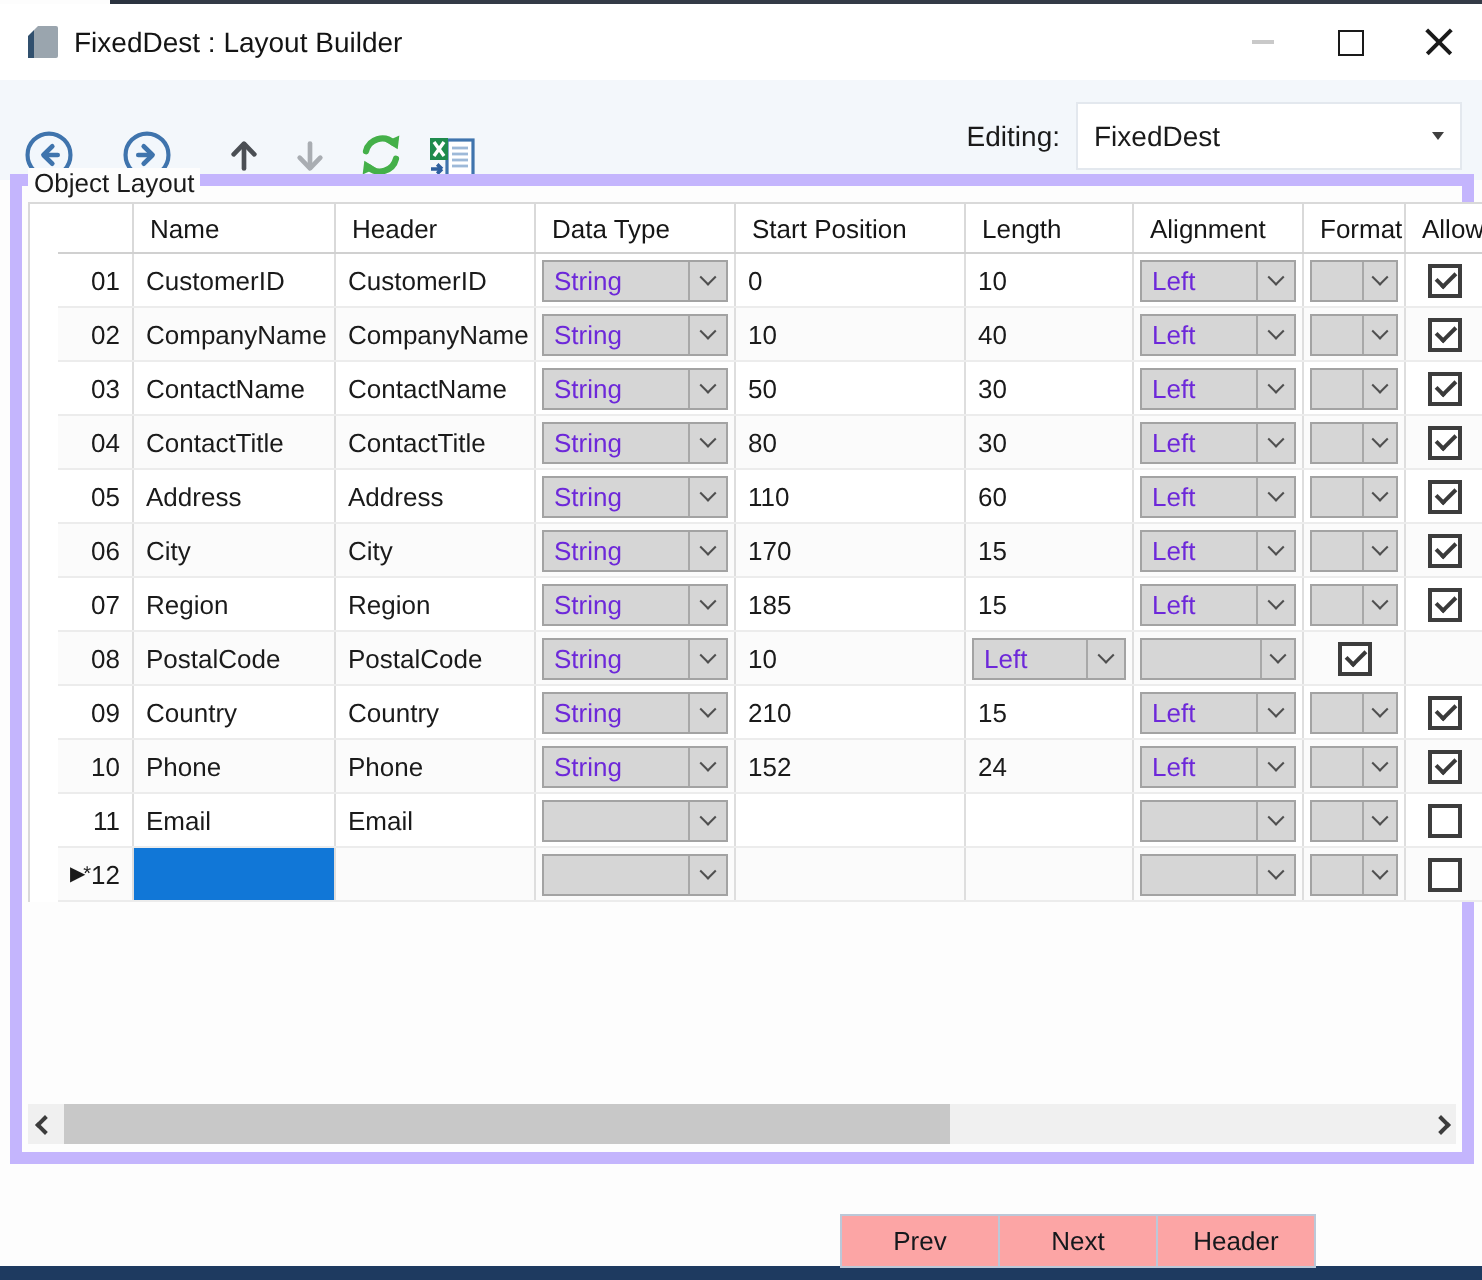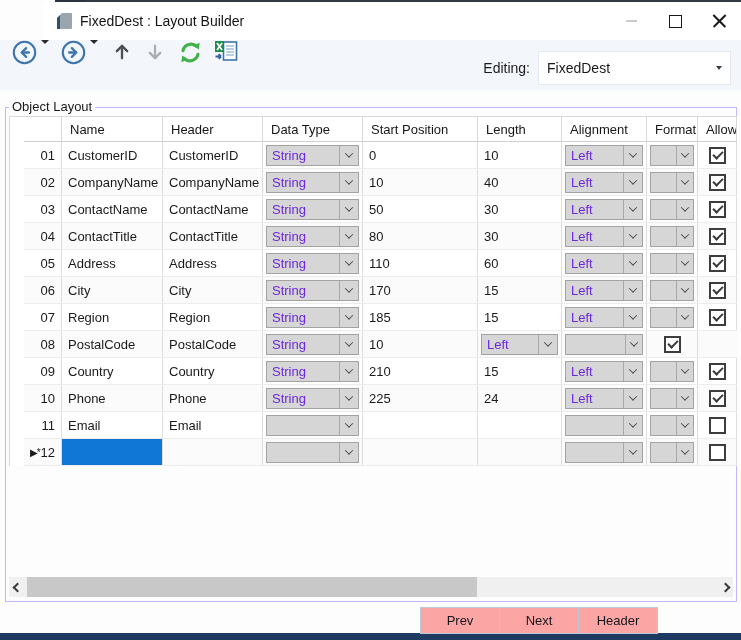--- a/index.html
+++ b/index.html
@@ -5,44 +5,44 @@
   * { margin:0; padding:0; box-sizing:border-box; }
   html,body { width:741px; height:640px; }
   body { font-family:"Liberation Sans", sans-serif; font-size:13px; color:#1a1a1a; background:#fdfdfd; }
   .window { position:relative; width:741px; height:640px; background:#fdfdfd; overflow:hidden; }
 
   
   .top-strip { position:absolute; top:0; left:55px; right:0; height:2px; background:#333a46; }
   .top-strip-tab { position:absolute; top:0; left:55px; width:30px; height:4px; background:#2b3340; }
 
   
-  .titlebar { position:absolute; top:2px; left:0; right:0; height:38px; background:#ffffff; display:flex; align-items:center;margin-left:43px; }
+  .titlebar { position:absolute; top:2px; left:0; right:0; height:38px; background:#ffffff; display:flex; align-items:center; }
   .app-icon { margin-left:13px; width:17px; height:18px; flex:0 0 auto; }
   .title-text { margin-left:7px; font-size:14px; color:#141414; }
   .win-controls { position:absolute; right:0; top:0; height:38px; display:flex; align-items:center; }
   .win-btn { width:44px; height:30px; display:flex; align-items:center; justify-content:center; cursor:default; }
   .glyph-min { width:11px; height:0; border-top:2px solid #c9c9c9; }
   .glyph-max { width:13px; height:13px; border:1.5px solid #1a1a1a; }
   .glyph-close { position:relative; width:15px; height:15px; }
   .glyph-close::before,.glyph-close::after { content:""; position:absolute; left:-1px; top:6.5px; width:17px; height:1.6px; background:#1a1a1a; }
   .glyph-close::before { transform:rotate(45deg); }
   .glyph-close::after { transform:rotate(-45deg); }
 
   
-  .toolbar { position:absolute; top:40px; left:0; right:0; height:50px; background:#f3f7fb; display:flex; align-items:flex-start; }
+  .toolbar { position:absolute; top:40px; left:0; right:0; height:50px; background:#f3f7fb; display:flex; align-items:flex-end; }
   .tb-icon { display:flex; align-items:center; justify-content:center; }
   .caret-down { width:0; height:0; border-left:4px solid transparent; border-right:4px solid transparent; border-top:4.5px solid #2b2b2b; margin-left:4px; }
   .sp { display:inline-block; }
   .editing-wrap { position:absolute; right:10px; top:11px; display:flex; align-items:center; }
   .editing-label { font-size:14px; margin-right:8px; }
   .editing-combo { width:193px; height:27px; background:#ffffff; border:1px solid #e3e8ee; display:flex; align-items:center; justify-content:space-between; padding:16px 8px; font-size:14px; }
   .editing-combo .caret-down { border-top-color:#3f3f3f; border-left-width:3.5px; border-right-width:3.5px; }
 
   
-  .groupbox { position:absolute; left:5px; top:107px; width:732px; height:495px; border:1px solid #c4b5fd; }
+  .groupbox { position:absolute; left:5px; top:87px; width:732px; height:495px; border:6px solid #c4b5fd; }
   .groupbox-label { position:absolute; left:3px; top:-9px; background:#fdfdfd; padding:0 3px; font-size:13px; color:#1a1a1a; }
 
   
   .grid { position:absolute; left:3px; top:8px; width:728px; border-left:1px solid #d9d9d9; border-top:1px solid #d9d9d9; background:#fff; overflow:hidden;padding-left:14px; }
   .grid-cols { display:grid; grid-template-columns:38px 101px 100px 100px 115px 84px 85px 51px 1fr; }
   .grid-header { height:25px; background:#ffffff; border-bottom:1px solid #d0d0d0; }
   .grid-header .hcell { display:flex; align-items:center; padding-left:8px; border-right:1px solid #d9d9d9; font-size:13px; color:#161616; white-space:nowrap; overflow:hidden; }
   .grid-row { height:27px; background:#ffffff; border-bottom:1px solid #ececec; }
   .grid-row.alt { background:#fbfbfb; }
   .cell { display:flex; align-items:center; border-right:1px solid #dedede; padding-left:6px; overflow:hidden; white-space:nowrap; }
@@ -604,21 +604,21 @@
             </div>
     <div class="cell combo-cell">
       <div class="combo">
         <span class="combo-text">String</span>
         <span class="combo-btn">
                   <span class="chev"></span>
                 </span>
       </div>
     </div>
     <div class="cell">
-              <span>225</span>
+              <span>152</span>
             </div>
     <div class="cell">
               <span>24</span>
             </div>
     <div class="cell combo-cell">
       <div class="combo">
         <span class="combo-text">Left</span>
         <span class="combo-btn">
                   <span class="chev"></span>
                 </span>

